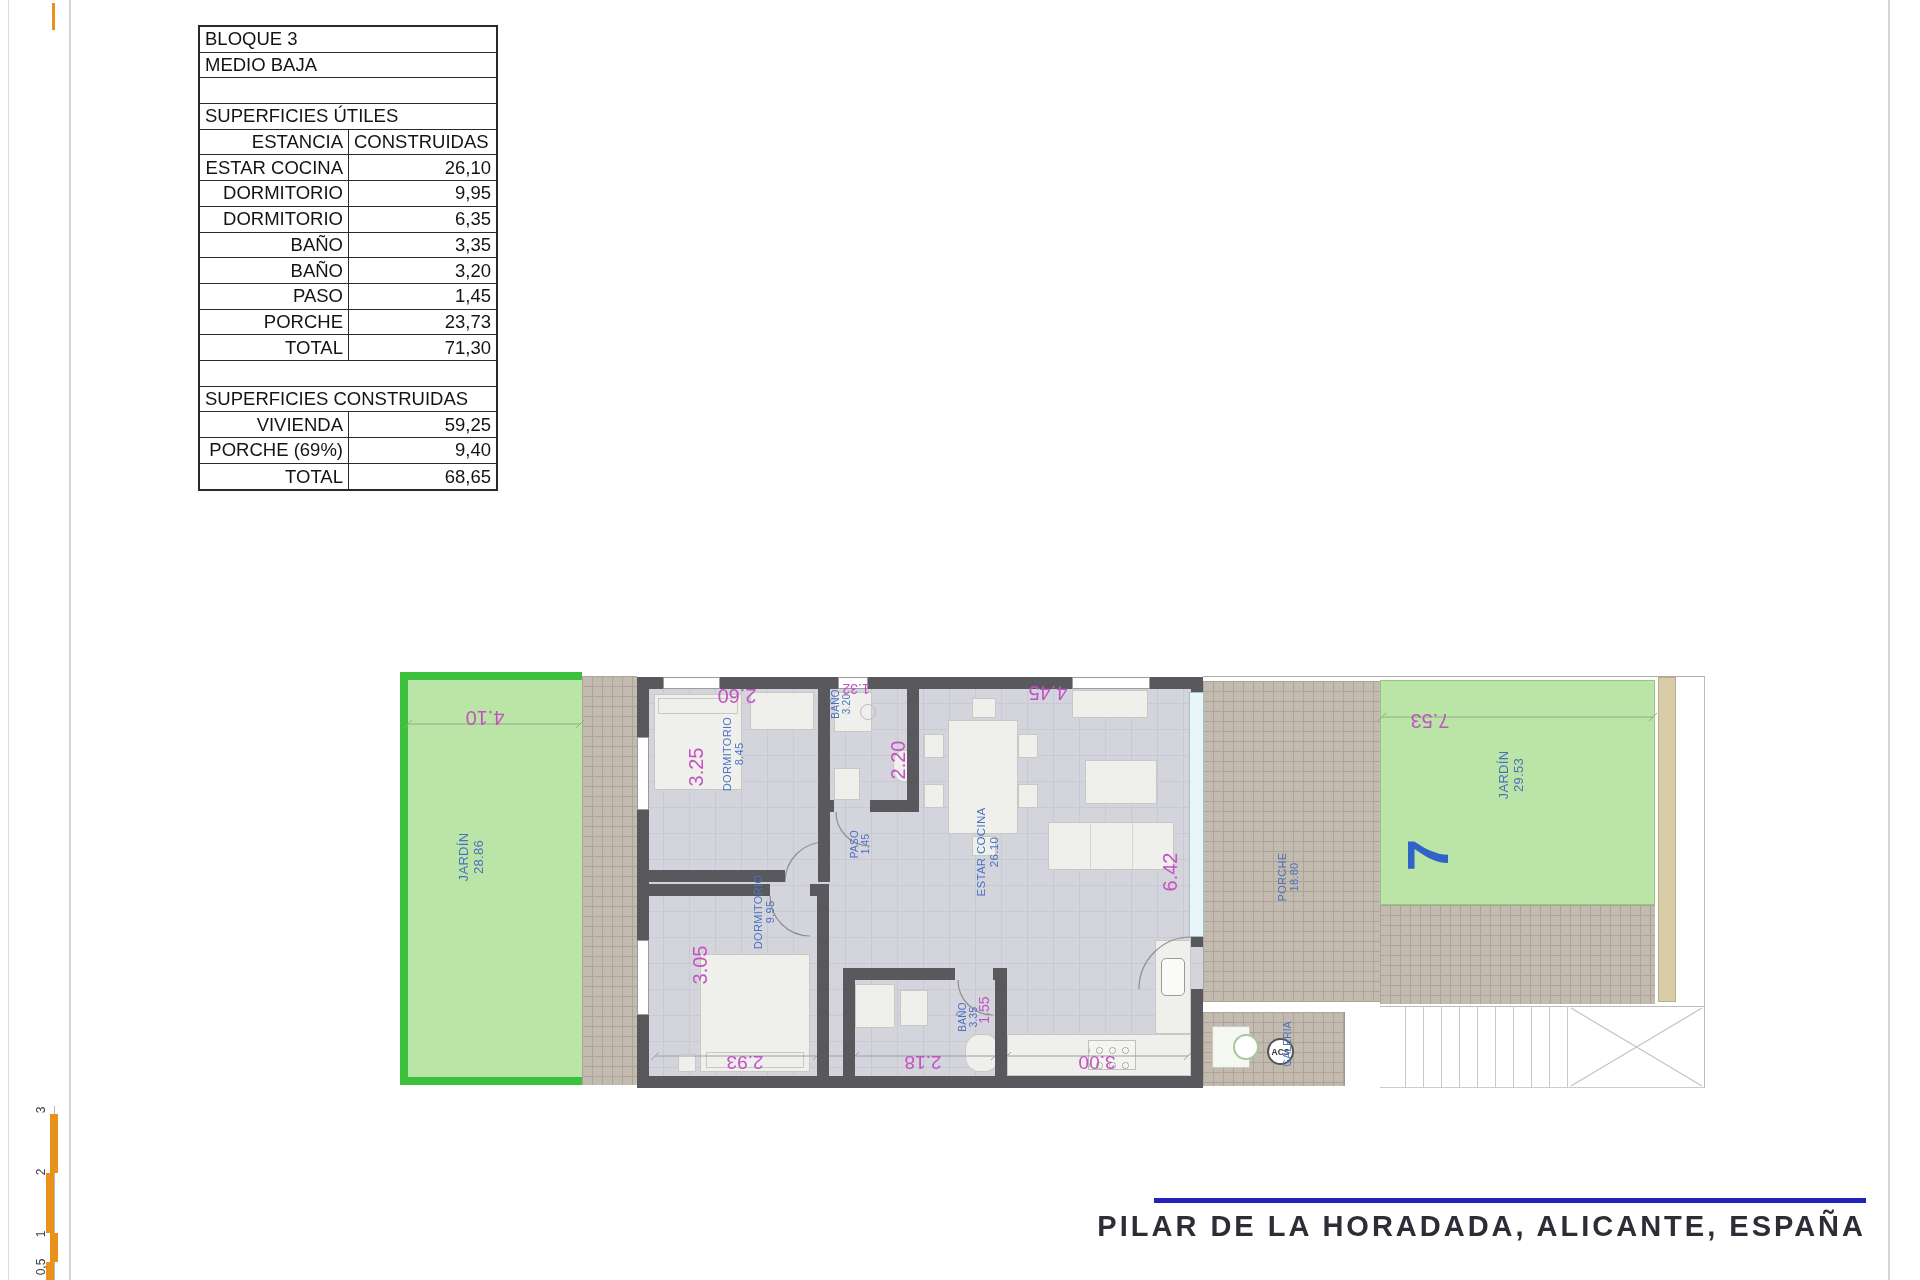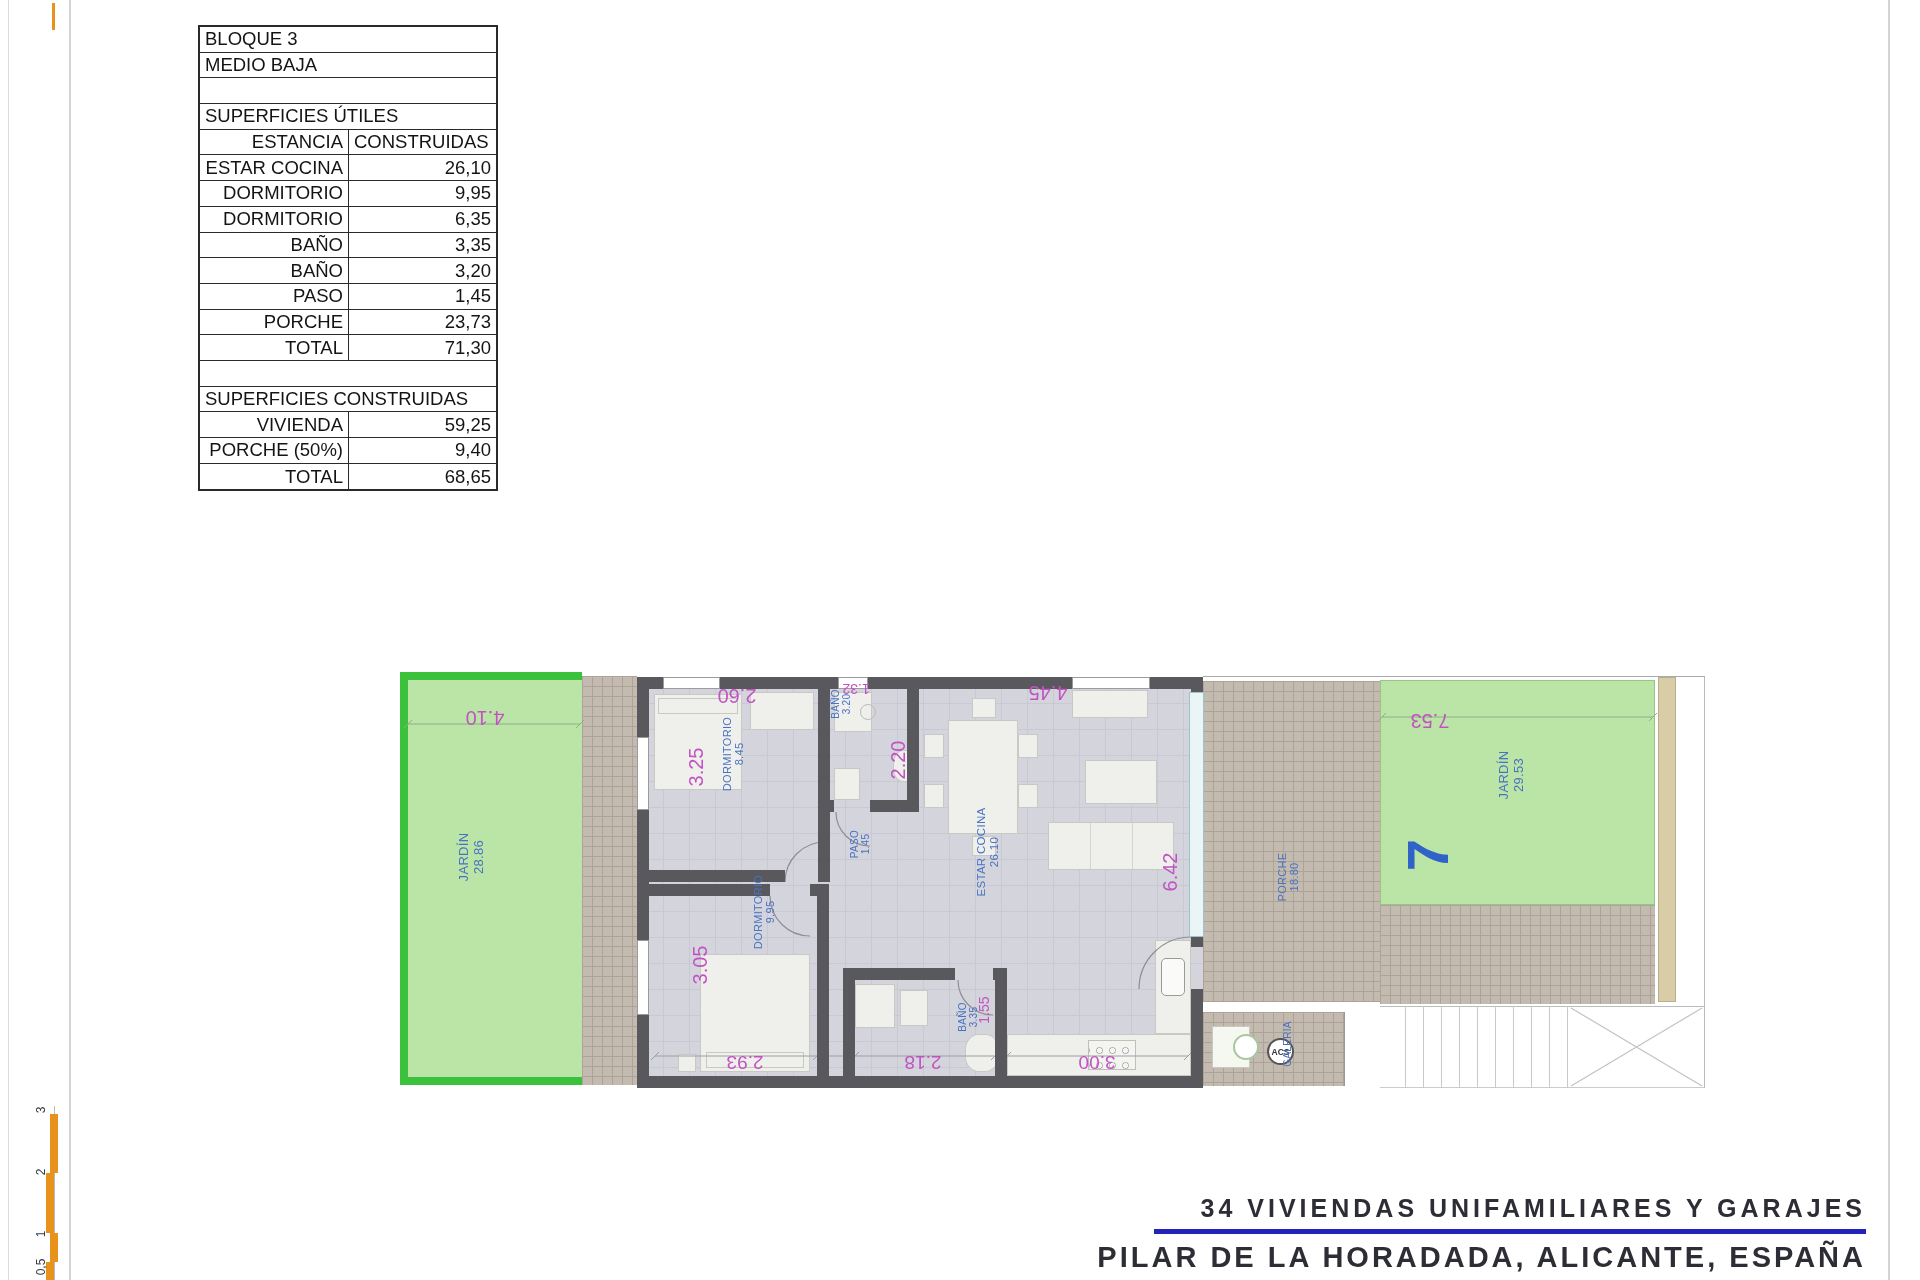--- a/index.html
+++ b/index.html
@@ -142,21 +142,21 @@
         <span>SUPERFICIES CONSTRUIDAS</span>
       </div>
 
     <div class="c lab">
         <span>VIVIENDA</span>
       </div>
     <div class="c val">
         <span>59,25</span>
       </div>
     <div class="c lab">
-        <span>PORCHE (50%)</span>
+        <span>PORCHE (69%)</span>
       </div>
     <div class="c val">
         <span>9,40</span>
       </div>
     <div class="c lab lastrow">
         <span>TOTAL</span>
       </div>
     <div class="c val lastrow">
         <span>68,65</span>
       </div>
@@ -332,18 +332,17 @@
   <div class="abs oseg" style="left:50px;top:1114px;width:8px;height:59px;"></div>
   <div class="abs oseg" style="left:46px;top:1173px;width:8px;height:60px;"></div>
   <div class="abs oseg" style="left:50px;top:1233px;width:8px;height:29px;"></div>
   <div class="abs oseg" style="left:46px;top:1262px;width:8px;height:18px;"></div>
   <div class="v stick" style="left:42px;top:1110px;"><span>3</span></div>
   <div class="v stick" style="left:42px;top:1172px;"><span>2</span></div>
   <div class="v stick" style="left:42px;top:1234px;"><span>1</span></div>
   <div class="v stick" style="left:42px;top:1267px;"><span>0,5</span></div>
 
   <div class="tblock">
-    <div class="l2">34 VIVIENDAS UNIFAMILIARES Y GARAJES</div>
     <div class="rule"></div>
     <div class="l3">PILAR DE LA HORADADA, ALICANTE, ESPAÑA</div>
   </div>
 
 </div>
 
 </body></html>

